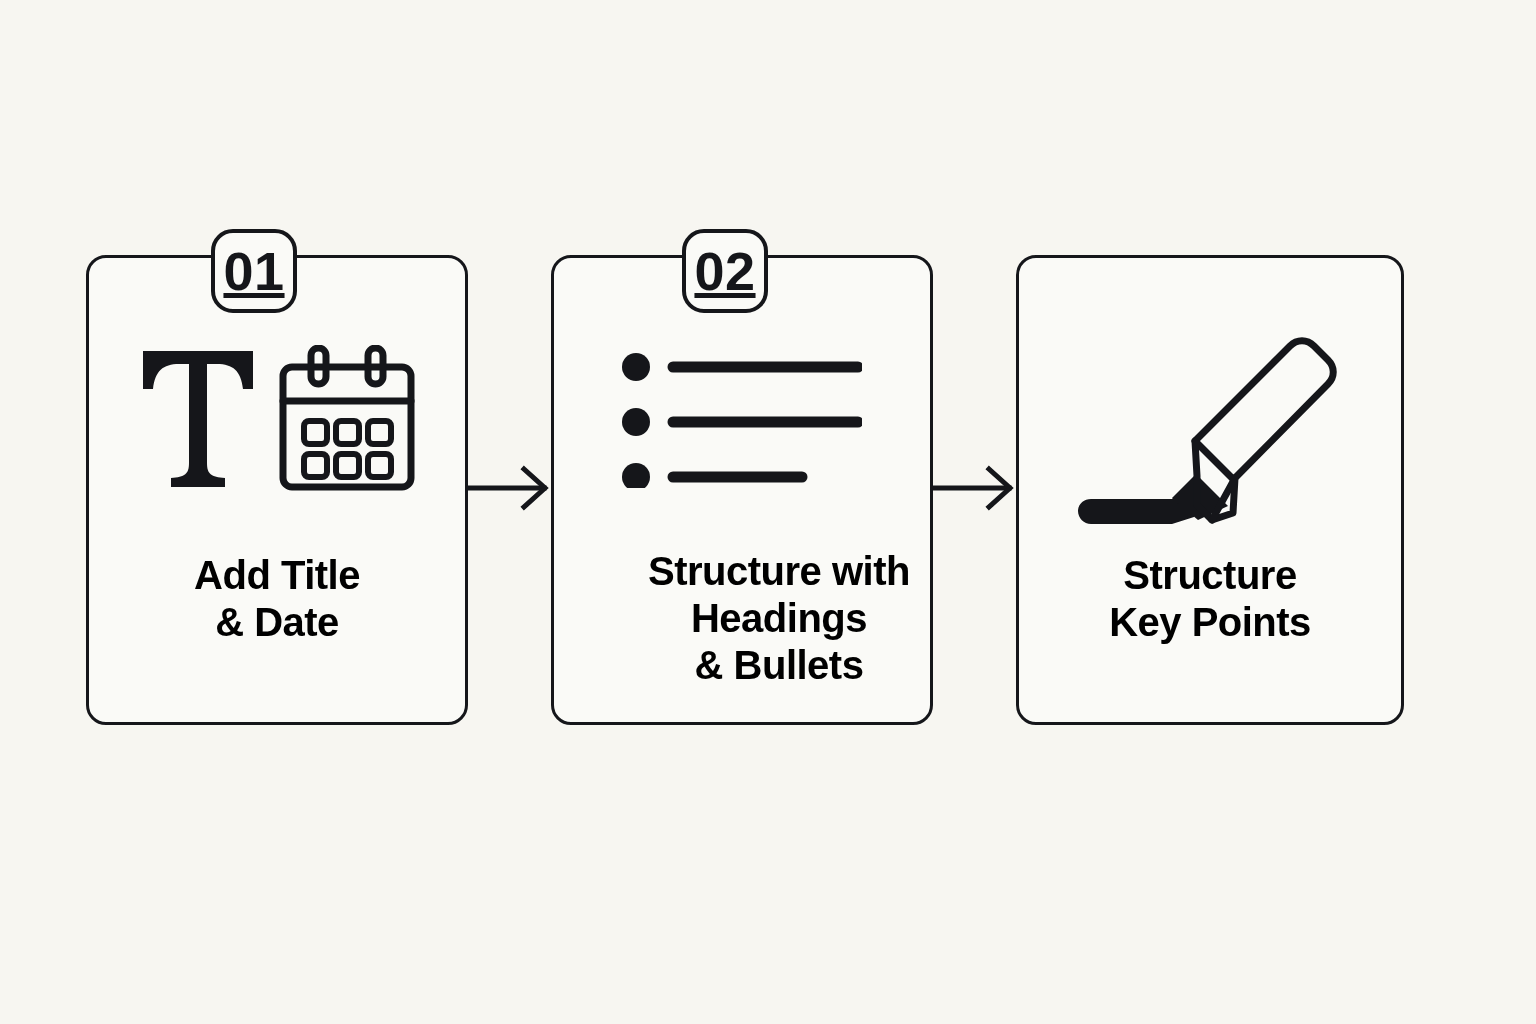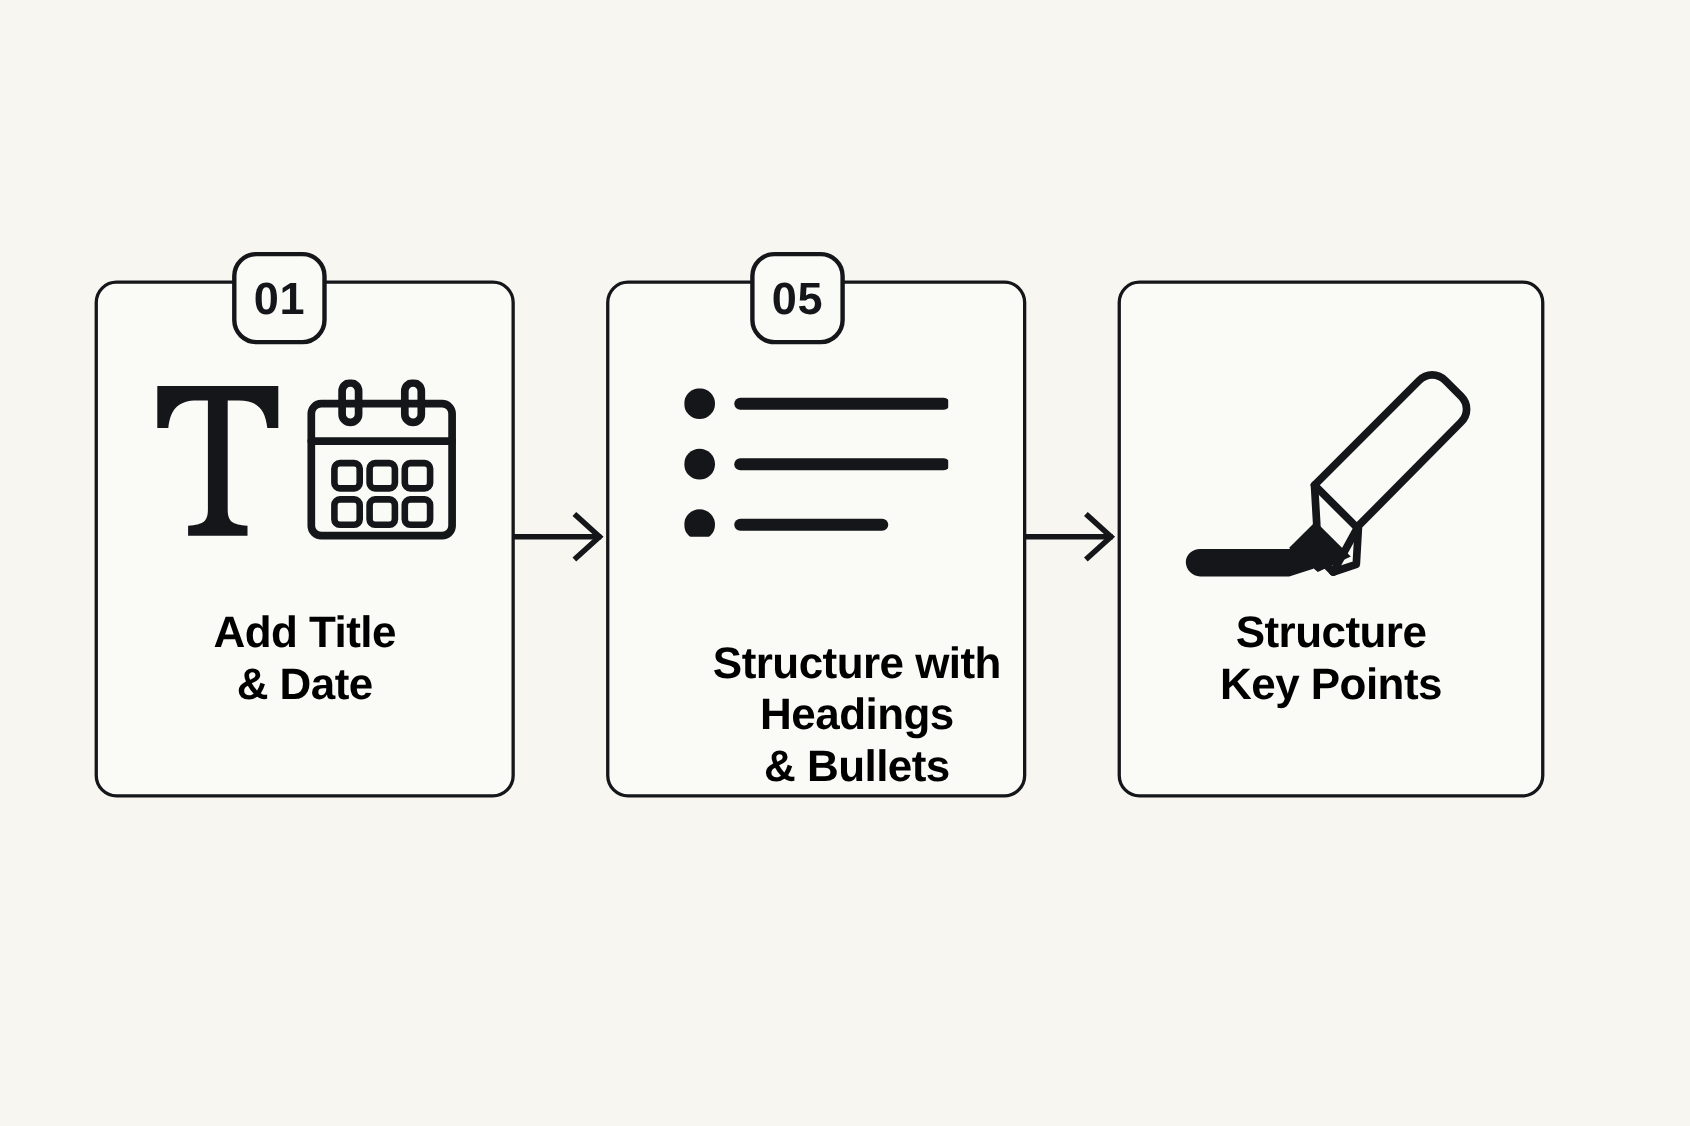--- a/index.html
+++ b/index.html
@@ -45,25 +45,26 @@
     background: #fafaf7;
     border: 4px solid #15161a;
     border-radius: 22px;
     display: flex;
     align-items: center;
     justify-content: center;
     z-index: 4;
   }
   .badge-text {
     font-family: "Liberation Sans", sans-serif;
-    font-size: 41px;
+    font-size: 54px;
     font-weight: 700;
     color: #15161a;
     letter-spacing: 0.5px;
     line-height: 1;
+    text-decoration: underline;
   }
   .badge-1 { left: 211px;  top: 229px; }
   .badge-2 { left: 682px;  top: 229px; }
   .badge-3 { left: 1161px; top: 229px; }
 
   
   .icon-area {
     position: absolute;
     display: flex;
     align-items: center;
@@ -79,21 +80,21 @@
     text-align: center;
     font-family: "Liberation Sans", sans-serif;
     font-size: 40px;
     font-weight: 700;
     color: #000000;
     line-height: 1.17;
     letter-spacing: -0.5px;
     white-space: pre-line;
   }
   .caption-1 { left: 86px;   top: 552px; width: 382px; }
-  .caption-2 { left: 551px;  top: 580px; width: 456px; }
+  .caption-2 { left: 551px;  top: 548px; width: 456px; }
   .caption-3 { left: 1016px; top: 552px; width: 388px; }
 
   
   .arrow {
     position: absolute;
     top: 462px;
     width: 86px;
     height: 52px;
   }
   .arrow-1 { left: 466px; }
@@ -145,21 +146,21 @@
   <svg class="arrow arrow-1" viewBox="0 0 86 52">
     <g fill="none" stroke="#15161a" stroke-width="5" stroke-linecap="square">
       <line x1="0" y1="26" x2="78" y2="26"></line>
       <polyline points="58,7 79,26 58,45" fill="none" stroke-linejoin="miter"></polyline>
     </g>
   </svg>
 
   <div class="card card-2"></div>
 
   <div class="badge badge-2">
-    <span class="badge-text">05</span>
+    <span class="badge-text">02</span>
   </div>
 
   <div class="icon-area icon-area-2">
     <svg width="240" height="135" viewBox="0 0 240 135">
       <g fill="#15161a">
         <circle cx="14" cy="14" r="14"></circle>
         <circle cx="14" cy="69" r="14"></circle>
         <circle cx="14" cy="124" r="14"></circle>
       </g>
       <g stroke="#15161a" stroke-width="11" stroke-linecap="round">

